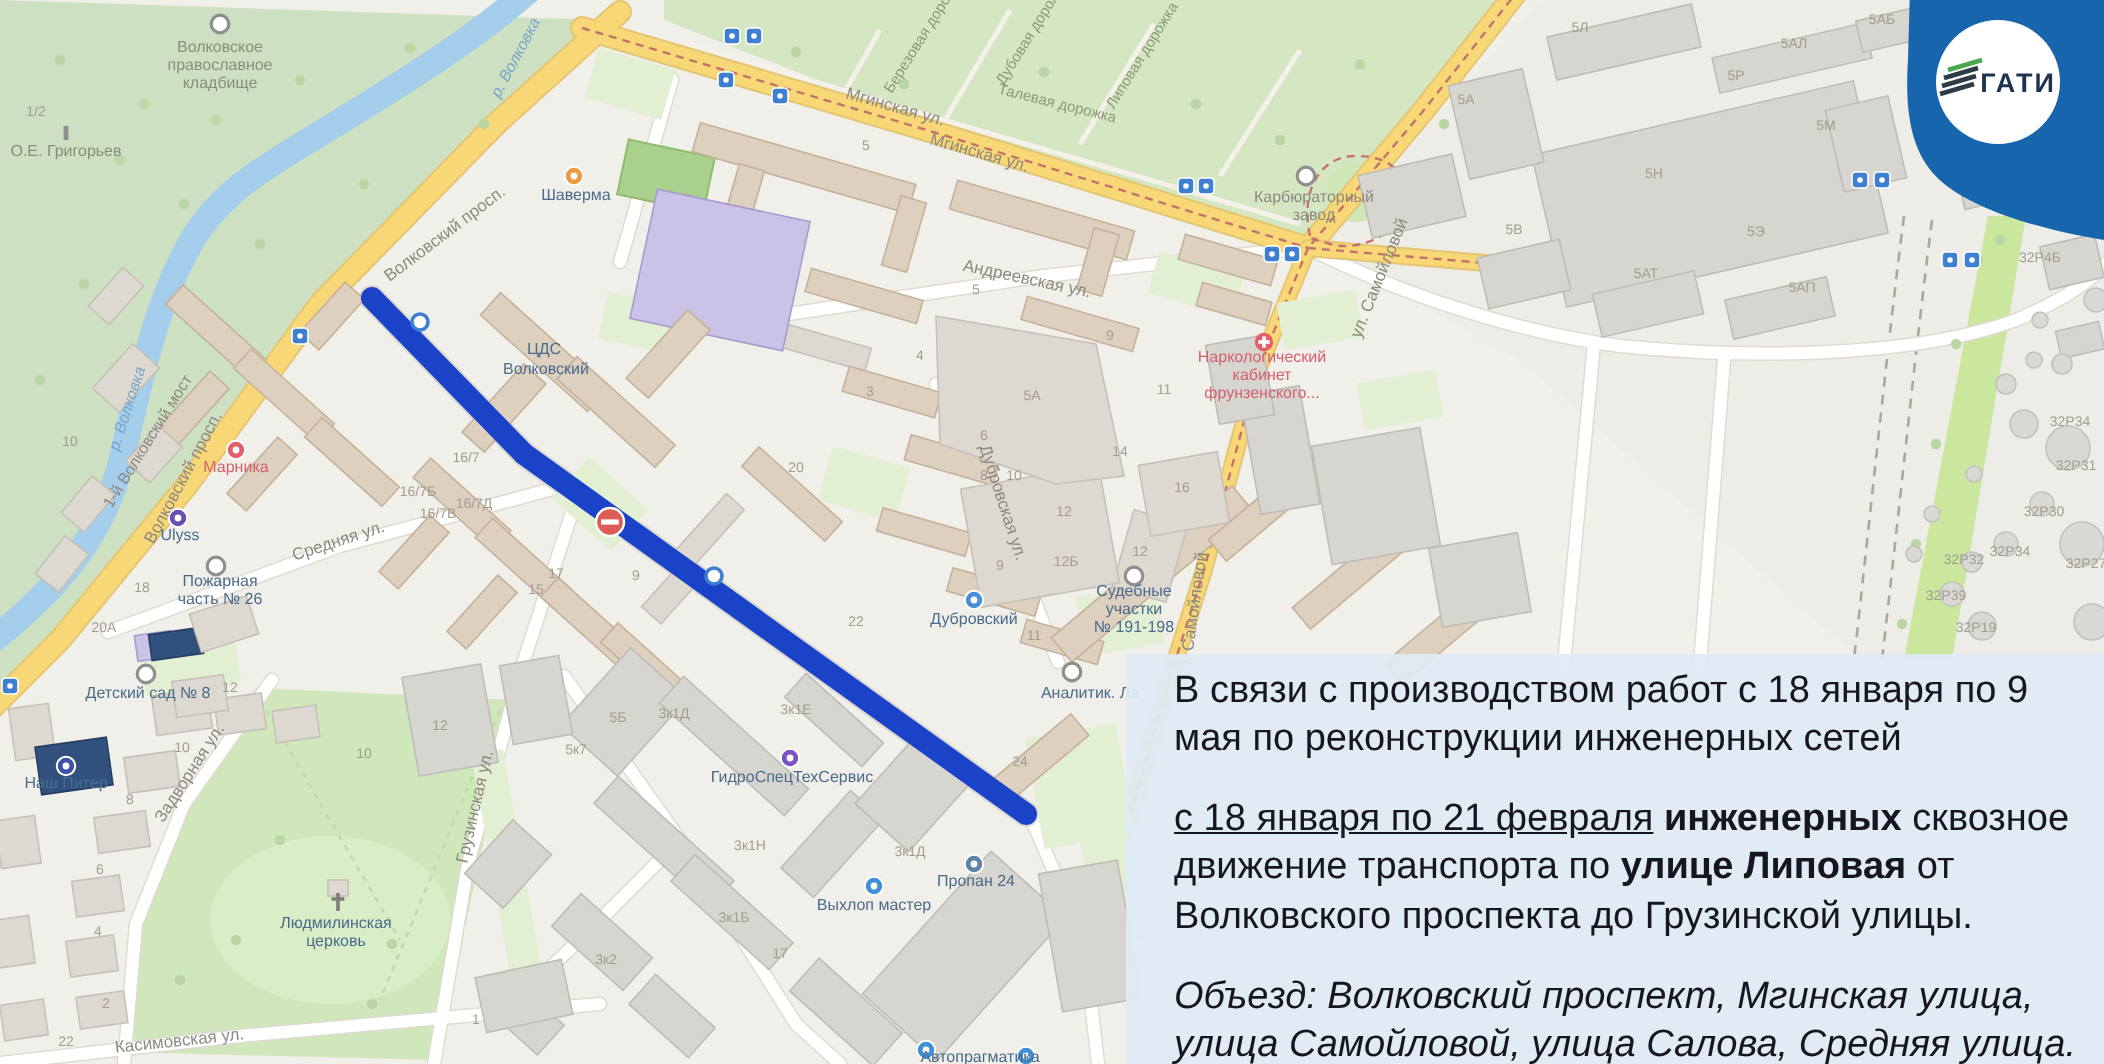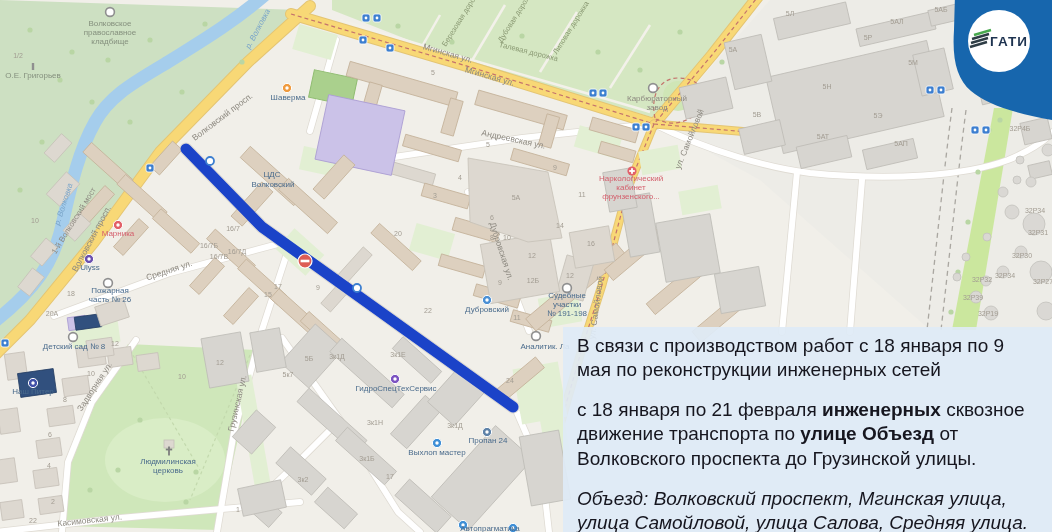--- a/index.html
+++ b/index.html
@@ -31,25 +31,25 @@
   .bldi{fill:#d7d5d0;stroke:#bebcb6;stroke-width:0.8;}
   .bldp{fill:#cbc2e8;stroke:#a99bd2;stroke-width:0.8;}
   .bldn{fill:#31507e;stroke:#263f63;stroke-width:0.8;}
   .lawn{fill:#e2efd3;}
   .tree{fill:#b9d6a4;}
   .tank{fill:#dad8d4;stroke:#c3c1bd;stroke-width:0.8;}
   
   .overlay{position:absolute;left:563px;top:327px;right:0;bottom:0;box-sizing:border-box;
            background:rgba(222,234,246,0.92);padding:7px 14px 4px 14px;
            color:#16161f;font-size:19px;line-height:1.27;}
-  .overlay p{margin:0 0 16px 0;}
+  .overlay p{margin:0 0 16px 10px;}
   .overlay p:last-child{margin-bottom:0;}
   .overlay p.it{font-style:italic;}
   .overlay span.b{font-weight:bold;}
-  .overlay span.u{}
+  .overlay span.u{text-decoration:underline;}
 </style>
 </head>
 <body>
 
 <svg id="map-svg" width="1052" height="532" viewBox="0 0 1052 532" xmlns="http://www.w3.org/2000/svg">
 
   <defs>
     <path id="rdVolk" d="M310,6 L248,62 L160,152 L94,242 L30,320 L-6,356"></path>
     <path id="rdMgin" d="M291,14 L470,67 L654,124"></path>
     <path id="rdSamN" d="M760,-6 L712,55 L654,124"></path>
@@ -843,16 +843,16 @@
       <line x1="971" y1="43" x2="988" y2="38" stroke="#2e3d45" stroke-width="2.4"></line>
       <line x1="970" y1="47" x2="987" y2="42" stroke="#2e3d45" stroke-width="2.4"></line>
     </g>
     <text x="1009" y="46" style="font-size:13.5px;font-weight:bold;fill:#1e3350;letter-spacing:1px;">ГАТИ</text>
   </g>
 </svg>
 
 <div class="overlay">
   <div id="announcement-text">
       <p><span>В связи с производством работ с 18 января по 9 мая по реконструкции инженерных сетей</span></p>
-      <p><span class="u">с 18 января по 21 февраля</span><span> </span><span class="b">инженерных</span><span> сквозное движение транспорта по </span><span class="b">улице Объезд</span><span> от Волковского проспекта до Грузинской улицы.</span></p>
+      <p><span class="u">с 18 января по 21 февраля</span><span> </span><span class="b">инженерных</span><span> сквозное движение транспорта по </span><span class="b">улице Липовая</span><span> от Волковского проспекта до Грузинской улицы.</span></p>
       <p class="it"><span>Объезд: Волковский проспект, Мгинская улица, улица Самойловой, улица Салова, Средняя улица.</span></p>
     </div>
 </div>
 
 </body></html>

